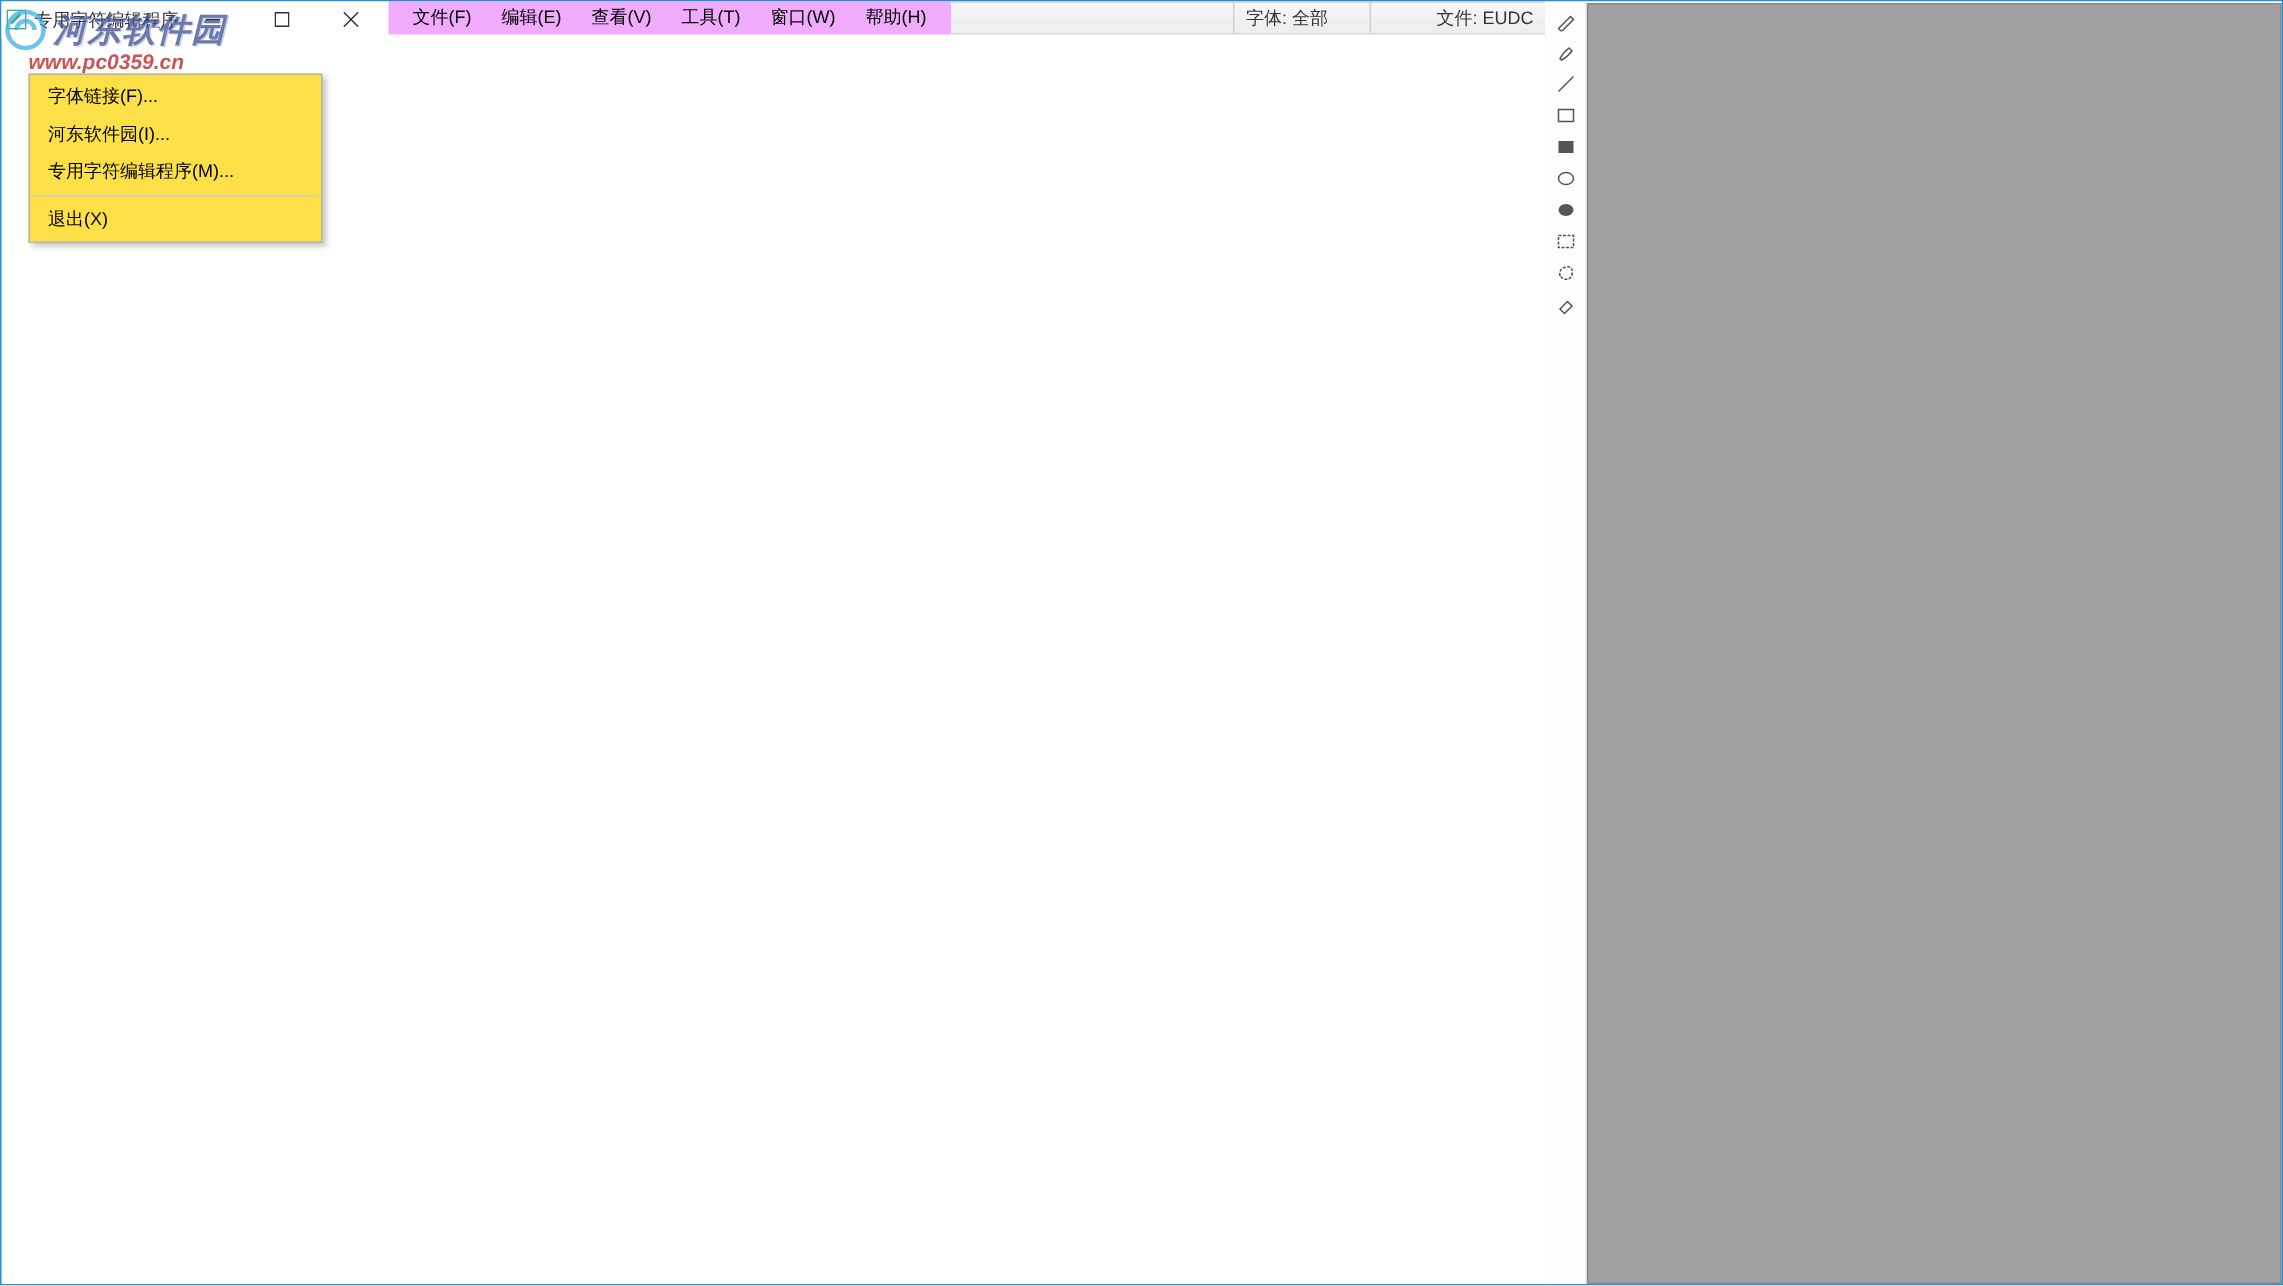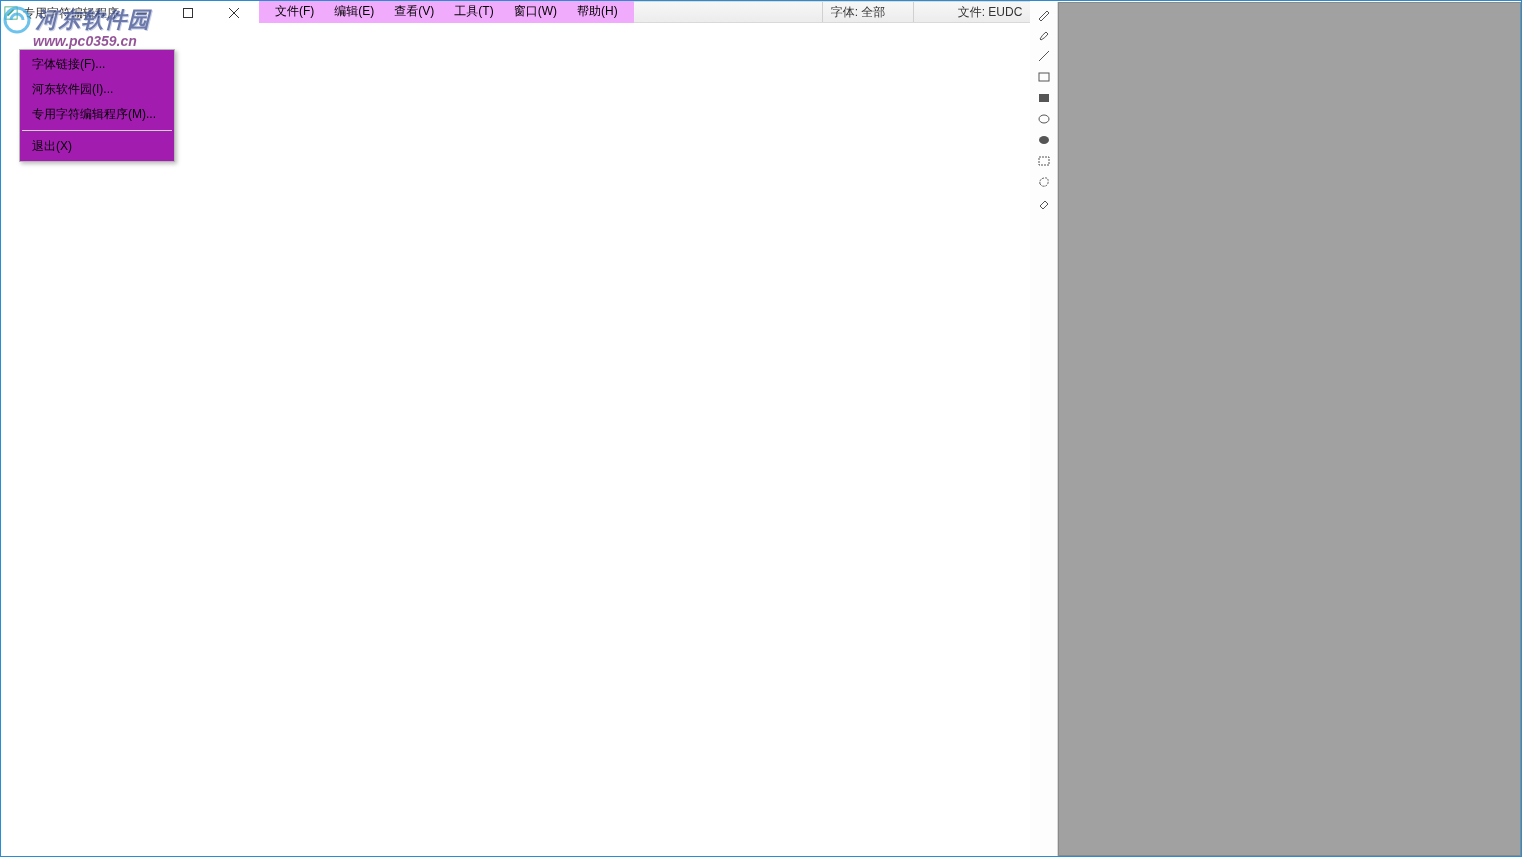--- a/index.html
+++ b/index.html
@@ -78,22 +78,22 @@
   .canvas {
     flex: 1;
     background: #a1a1a1;
     border: 1px solid #8a8a8a;
     margin: 0;
   }
   
   .dropdown {
     position: absolute;
     top: 48px; left: 18px;
-    width: 156px;
-    background: #a21caf;
+    width: 196px;
+    background: #fde047;
     border: 1px solid #b5b5b5;
     box-shadow: 2px 2px 4px rgba(0,0,0,0.25);
     font-size: 12px;
     padding: 2px 0;
     z-index: 10;
   }
   .dropdown .dd-item {
     padding: 4px 12px;
     color: #000;
   }
@@ -117,23 +117,23 @@
     display:inline-block; vertical-align:middle;
     font-size: 22px; font-weight: 700;
     color: #3d4d8c;
     font-style: italic;
     letter-spacing: 1px;
     text-shadow: 1px 1px 0 #b7c3e6;
     font-family: Liberation Mono, monospace;
   }
   .watermark .wm-url {
     display:block;
-    margin-left: 30px; margin-top: -2px;
+    margin-left: 16px; margin-top: -2px;
     font-size: 14px; font-weight: 700;
-    color: #701a75;
+    color: #b91c1c;
     font-style: italic;
   }
 </style>
 </head>
 <body>
 
 <div class="window">
 
   <div class="titlebar">
     <span class="app-icon">

